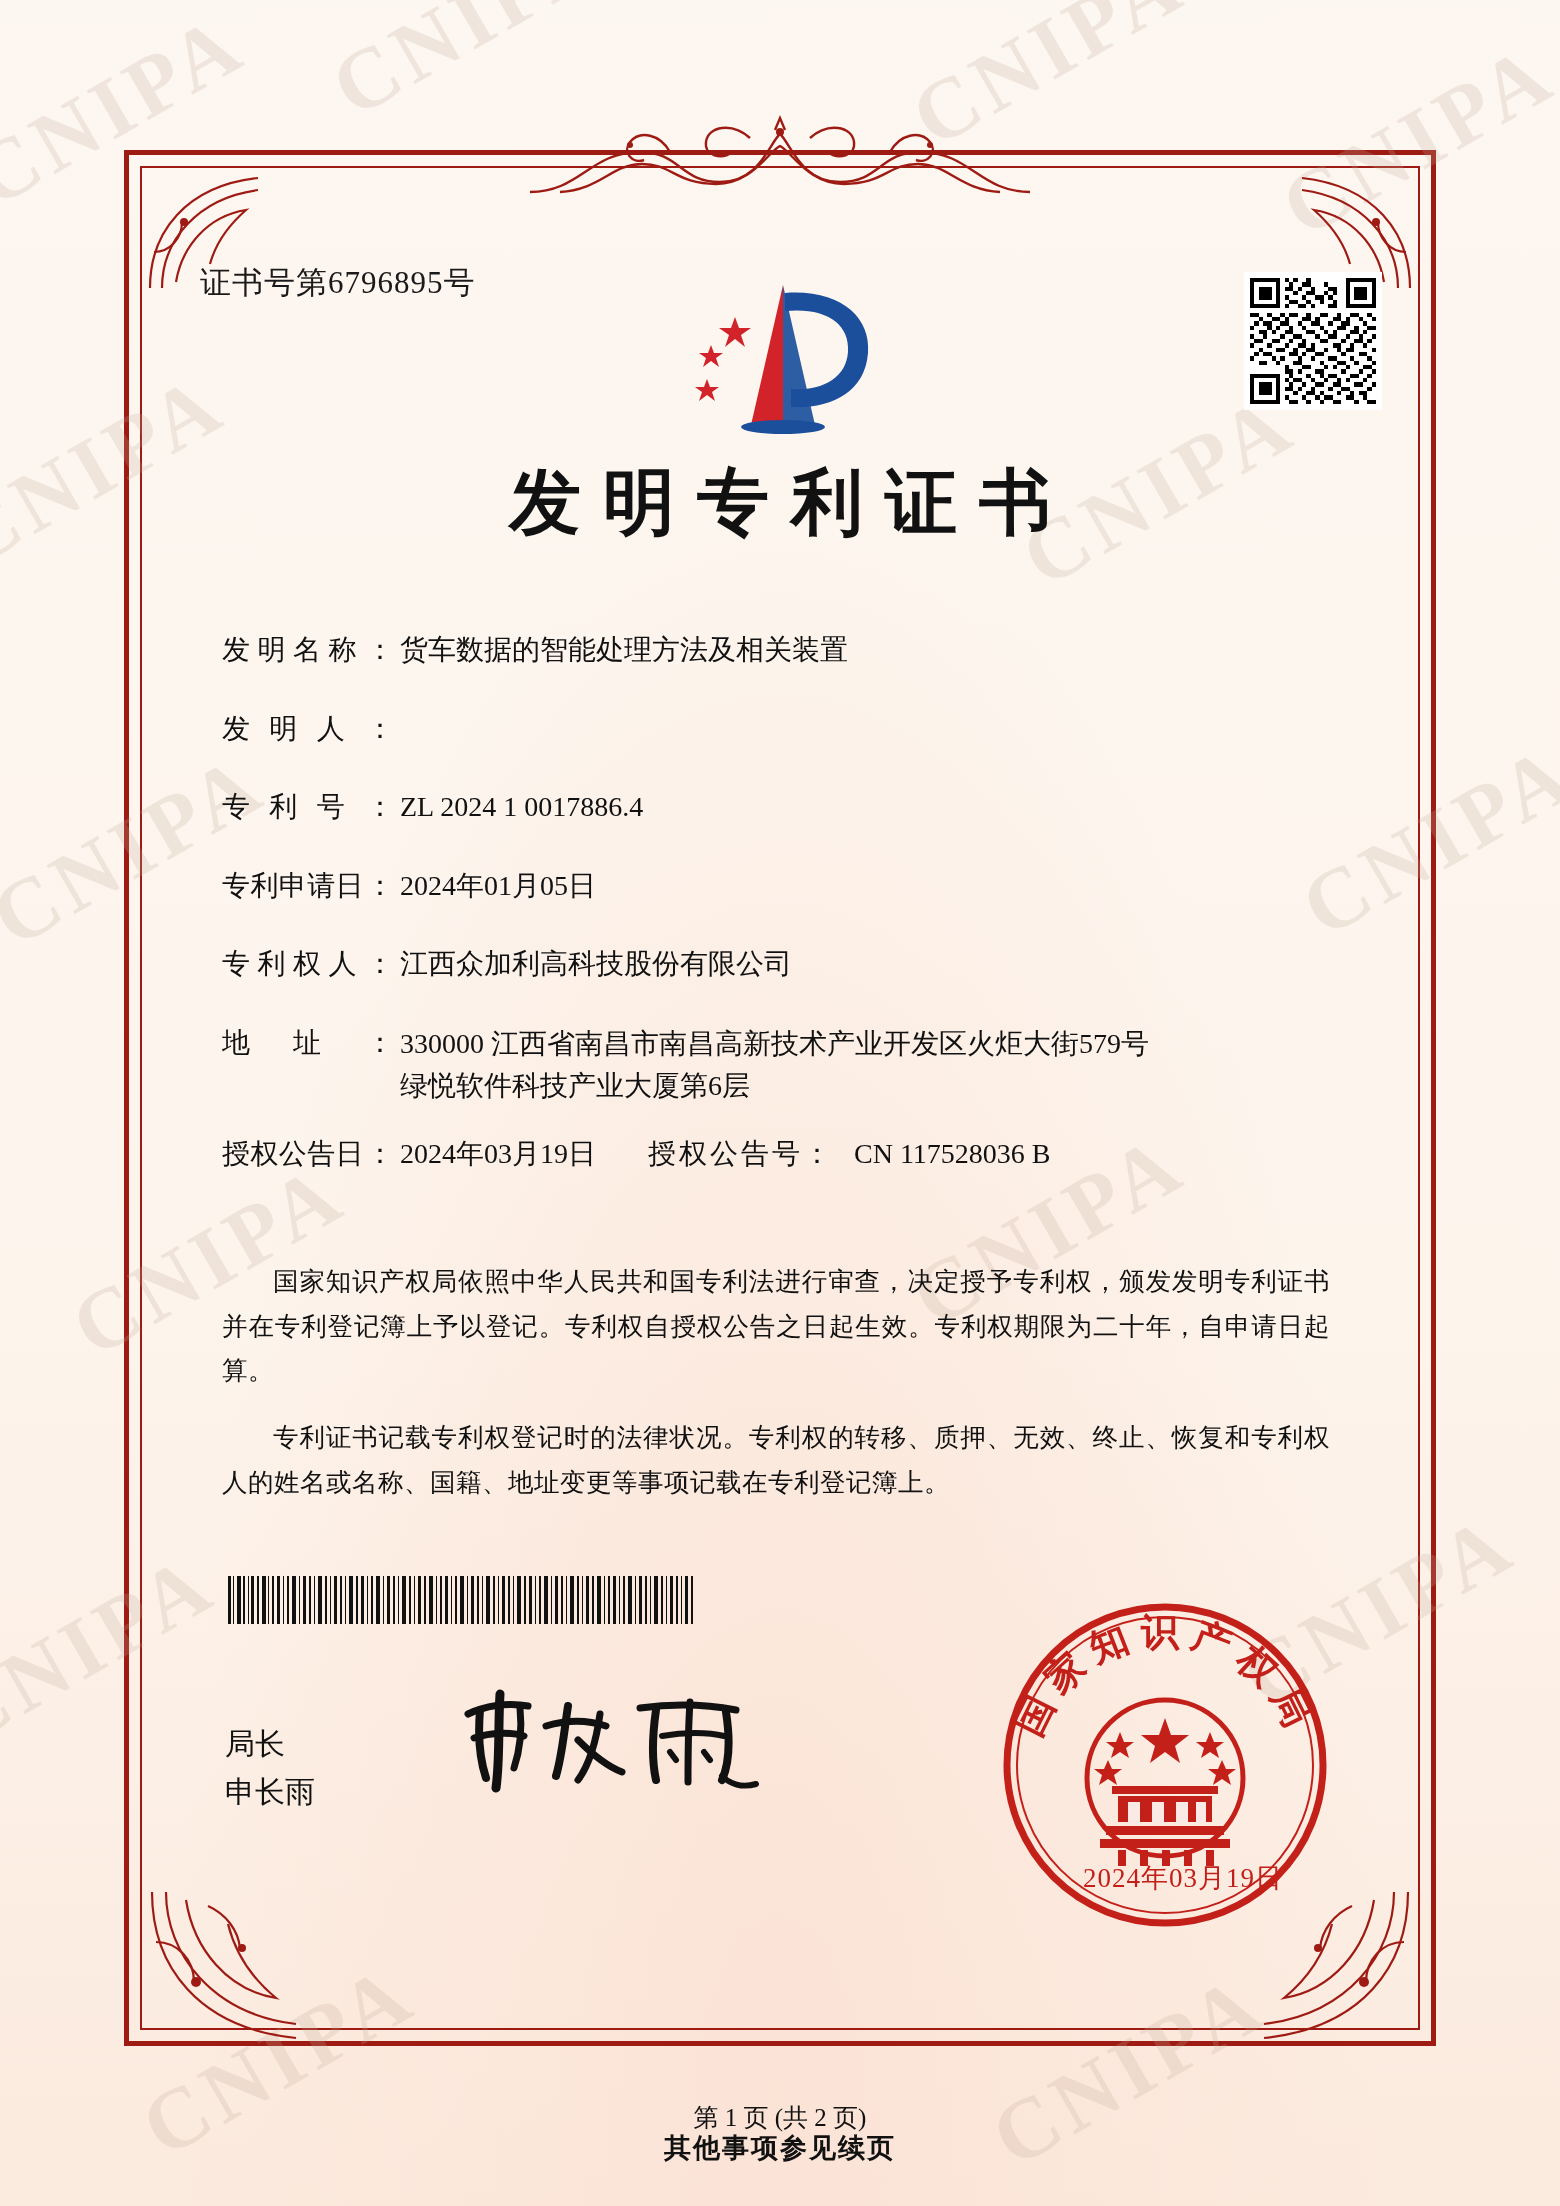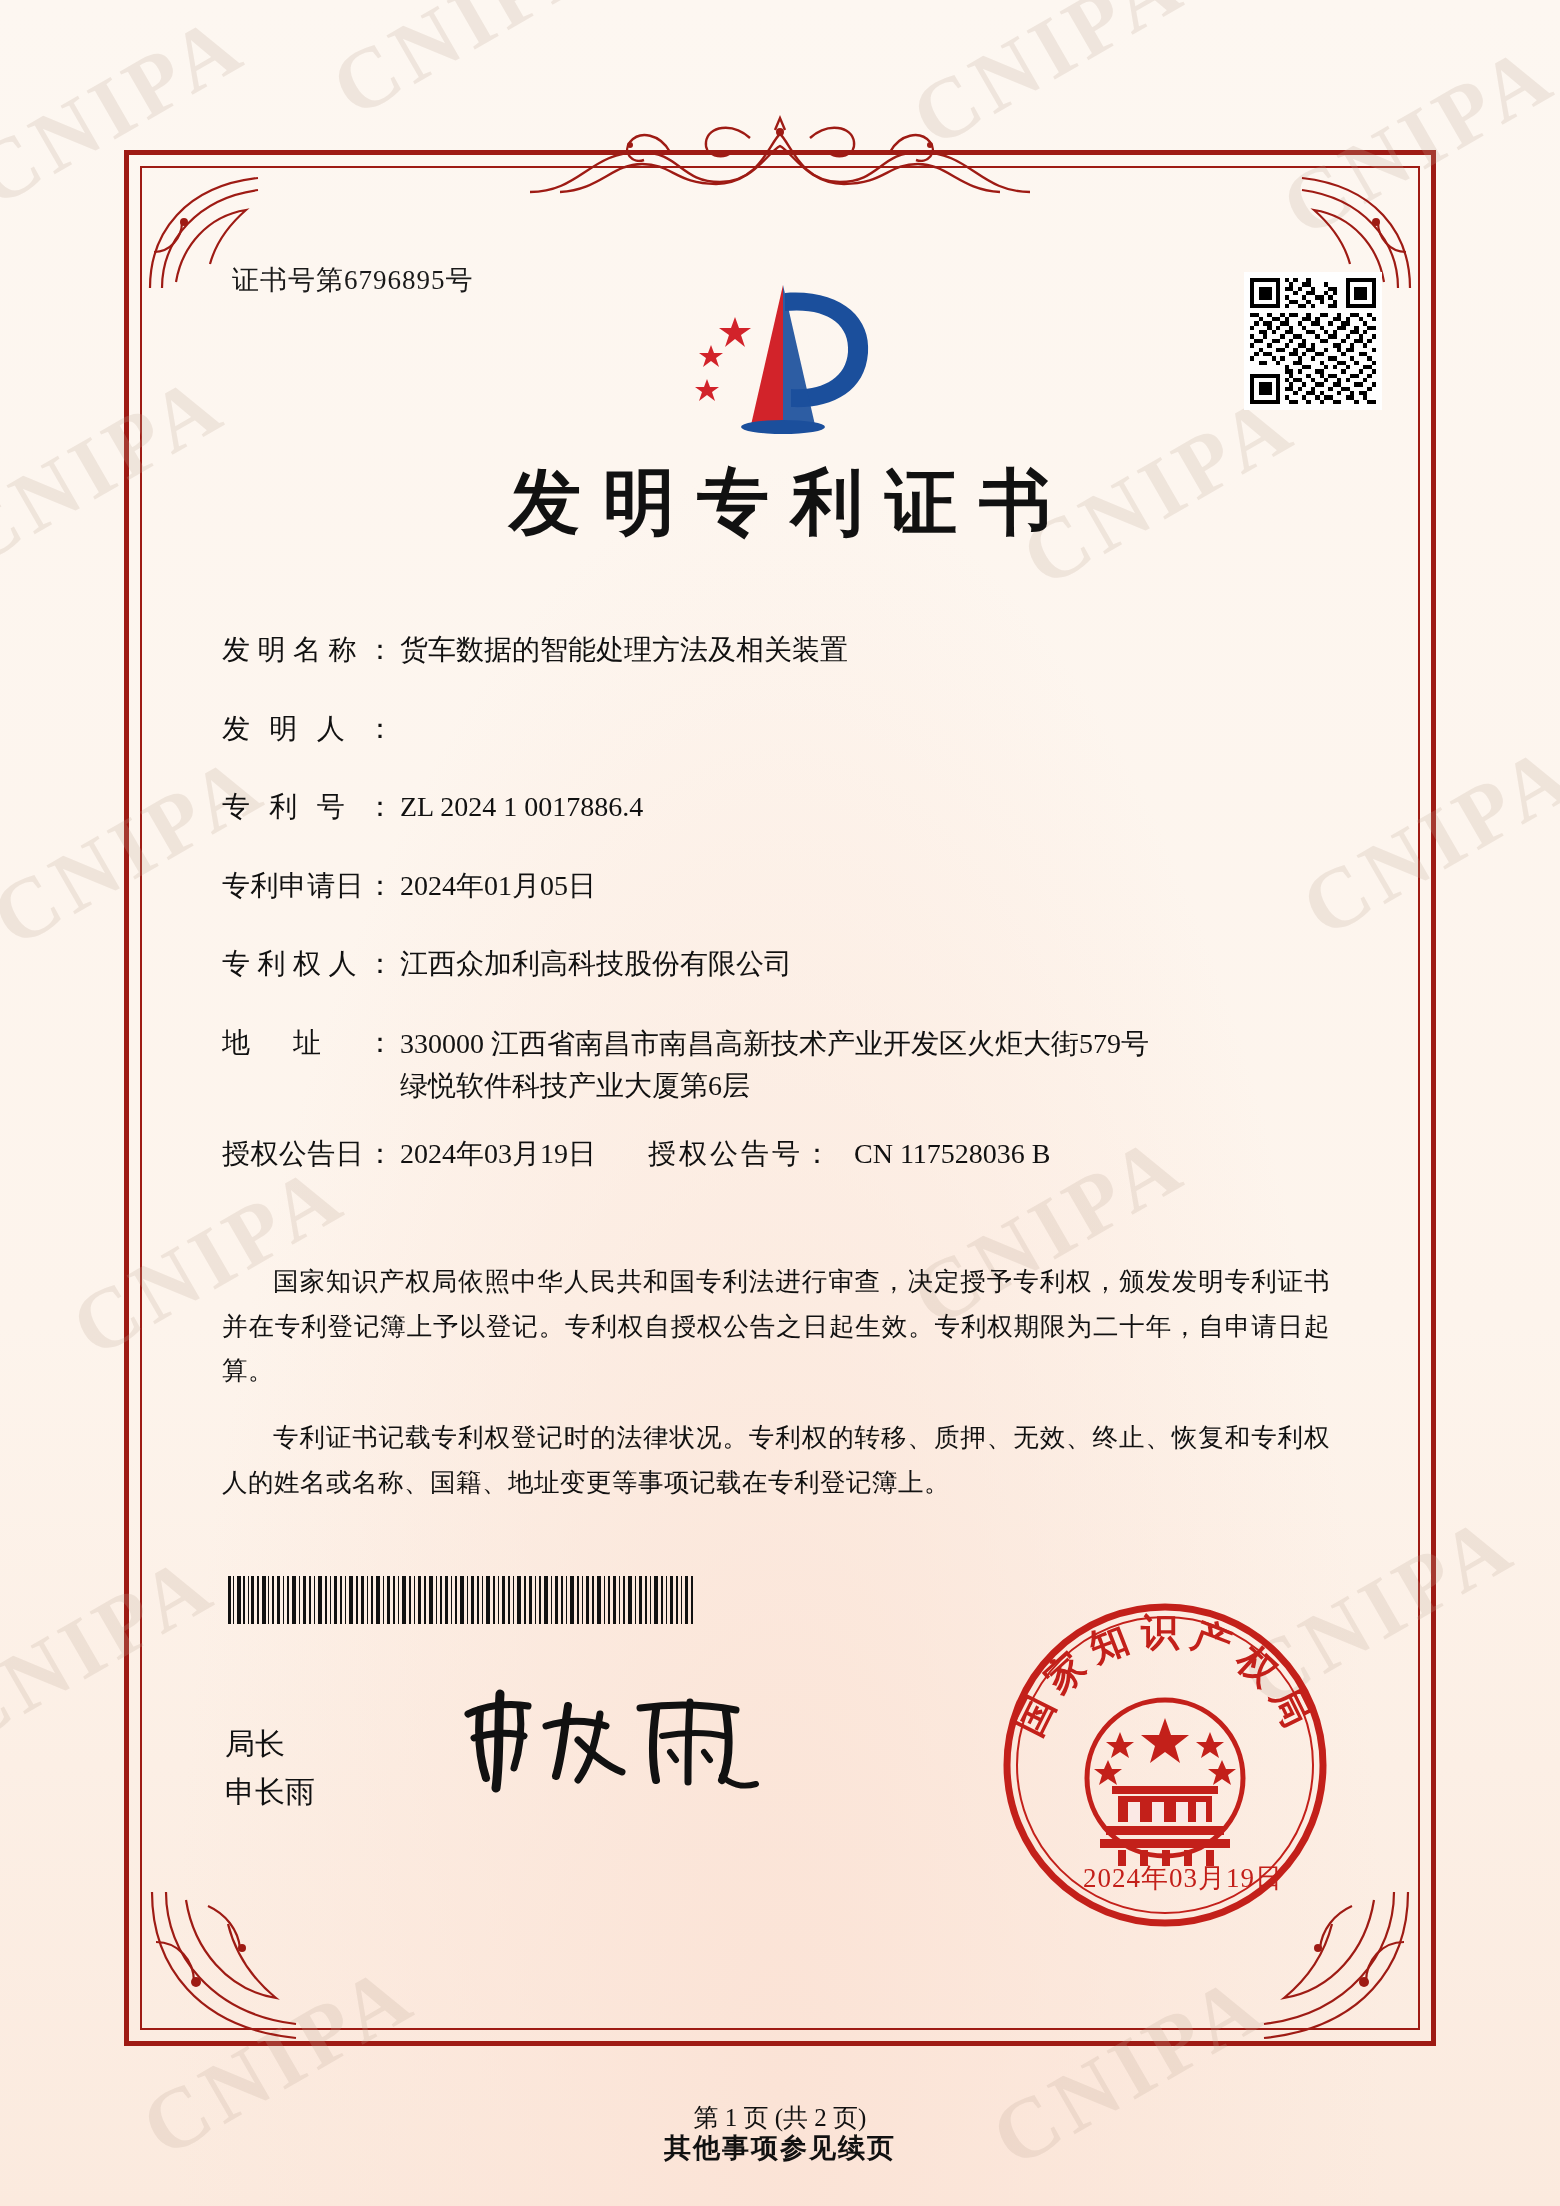--- a/index.html
+++ b/index.html
@@ -78,25 +78,24 @@
     width: 520px;
     height: 90px;
     z-index: 7;
   }
 
   
   #cert-no {
     position: absolute;
     left: 200px;
     top: 262px;
-    font-size: 27px;
+    font-size: 31px;
     color: #1a1a1a;
     letter-spacing: 1px;
     z-index: 8;
-    margin-left: 32px;
   }
   #qr {
     position: absolute;
     right: 178px;
     top: 272px;
     width: 138px;
     height: 138px;
     background: #fff;
     padding: 6px;
     box-sizing: border-box;

